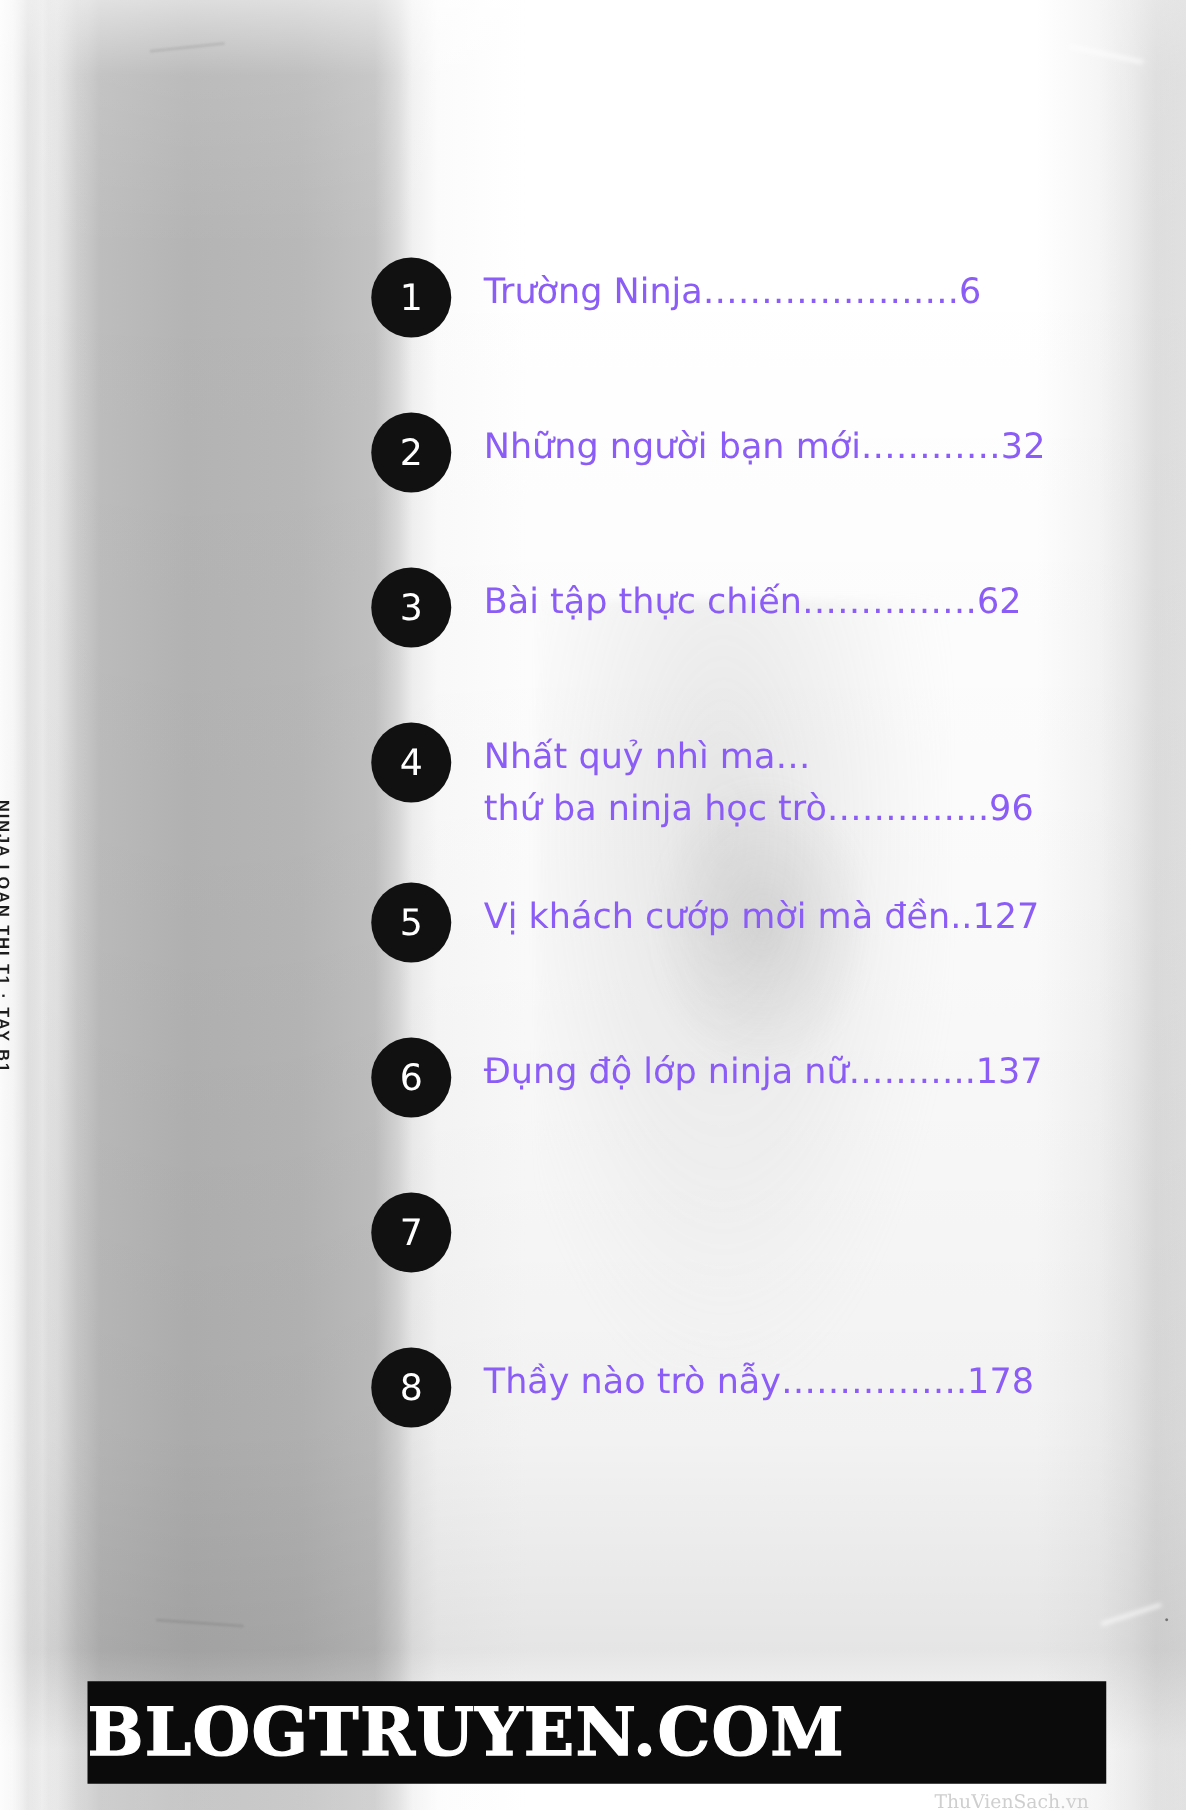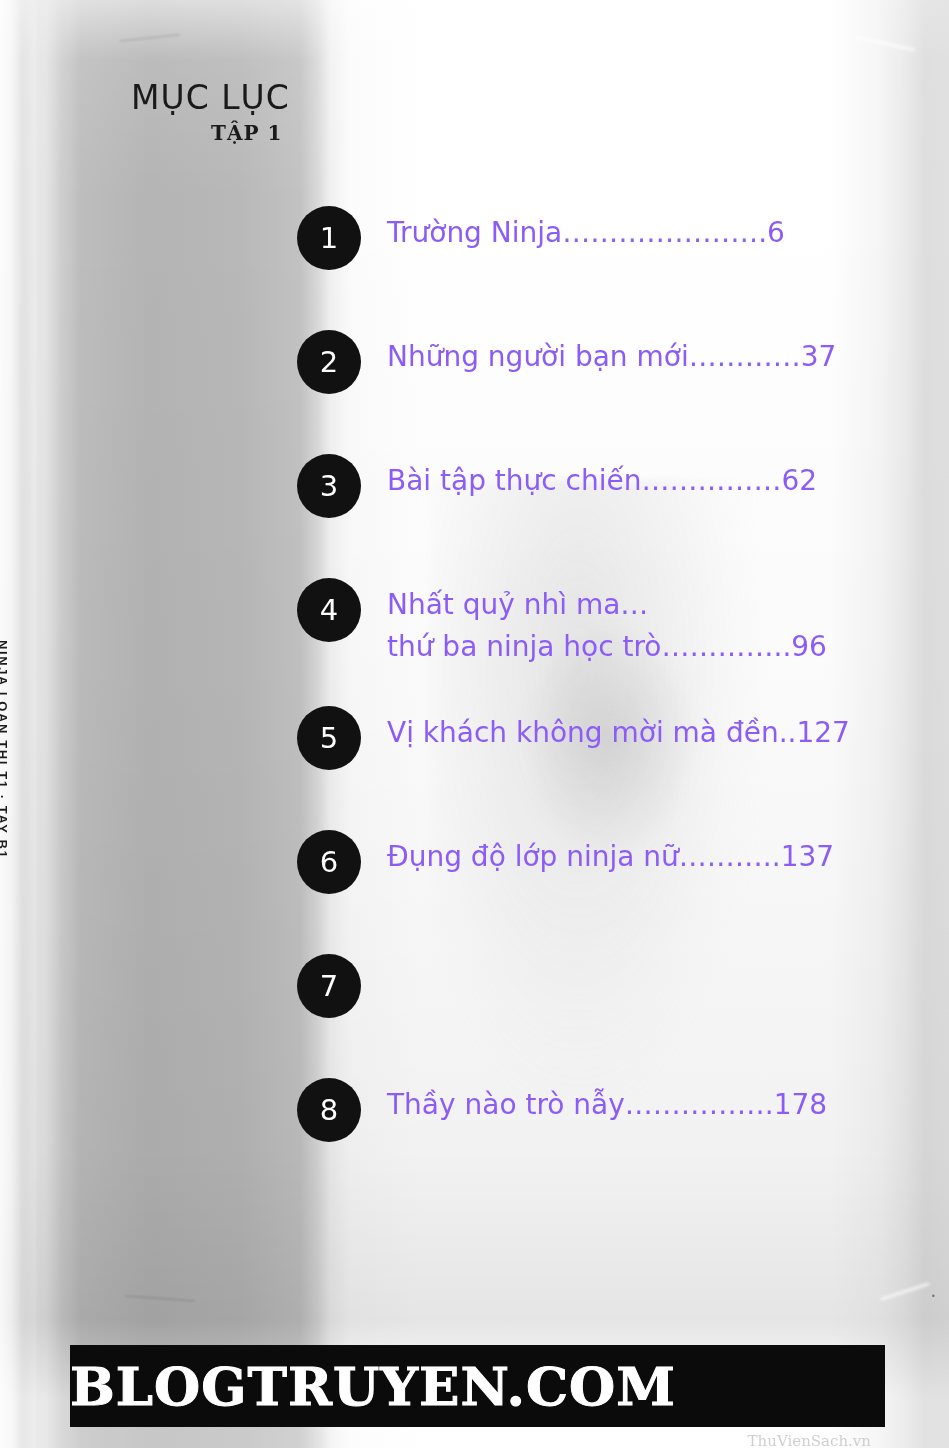--- a/index.html
+++ b/index.html
@@ -209,51 +209,47 @@
   <div class="edge-right"></div>
 
   <div class="crease" style="left:120px; top:40px; width:60px; transform:rotate(-6deg);"></div>
   <div class="crease" style="left:125px; top:1295px; width:70px; transform:rotate(4deg);"></div>
   <div class="crease-light" style="left:855px; top:42px; width:60px; transform:rotate(12deg);"></div>
   <div class="crease-light" style="left:880px; top:1290px; width:50px; transform:rotate(-18deg);"></div>
   <div class="corner-mark" style="left:930px; top:1285px;">·</div>
 
   <div class="spine-text">NINJA LOẠN THỊ T1 · TAY B1</div>
 
-  <div class="heading">
-    <div class="title">MỤC LỤC</div>
-    <div class="subtitle">TẬP 1</div>
-  </div>
 
   <div class="toc">
 
     <div class="toc-row">
       <div class="bullet">1</div>
       <div class="entry">Trường Ninja………………….6</div>
     </div>
 
     <div class="toc-row">
       <div class="bullet">2</div>
-      <div class="entry">Những người bạn mới…………37</div>
+      <div class="entry">Những người bạn mới…………32</div>
     </div>
 
     <div class="toc-row">
       <div class="bullet">3</div>
       <div class="entry">Bài tập thực chiến……………62</div>
     </div>
 
     <div class="toc-row tall">
       <div class="bullet">4</div>
       <div class="entry">Nhất quỷ  nhì ma…
 thứ ba ninja học trò…………..96</div>
     </div>
 
     <div class="toc-row">
       <div class="bullet">5</div>
-      <div class="entry">Vị khách không mời mà đền..127</div>
+      <div class="entry">Vị khách cướp mời mà đền..127</div>
     </div>
 
     <div class="toc-row">
       <div class="bullet">6</div>
       <div class="entry">Đụng độ lớp ninja nữ………..137</div>
     </div>
 
     <div class="toc-row">
       <div class="bullet">7</div>
     </div>

